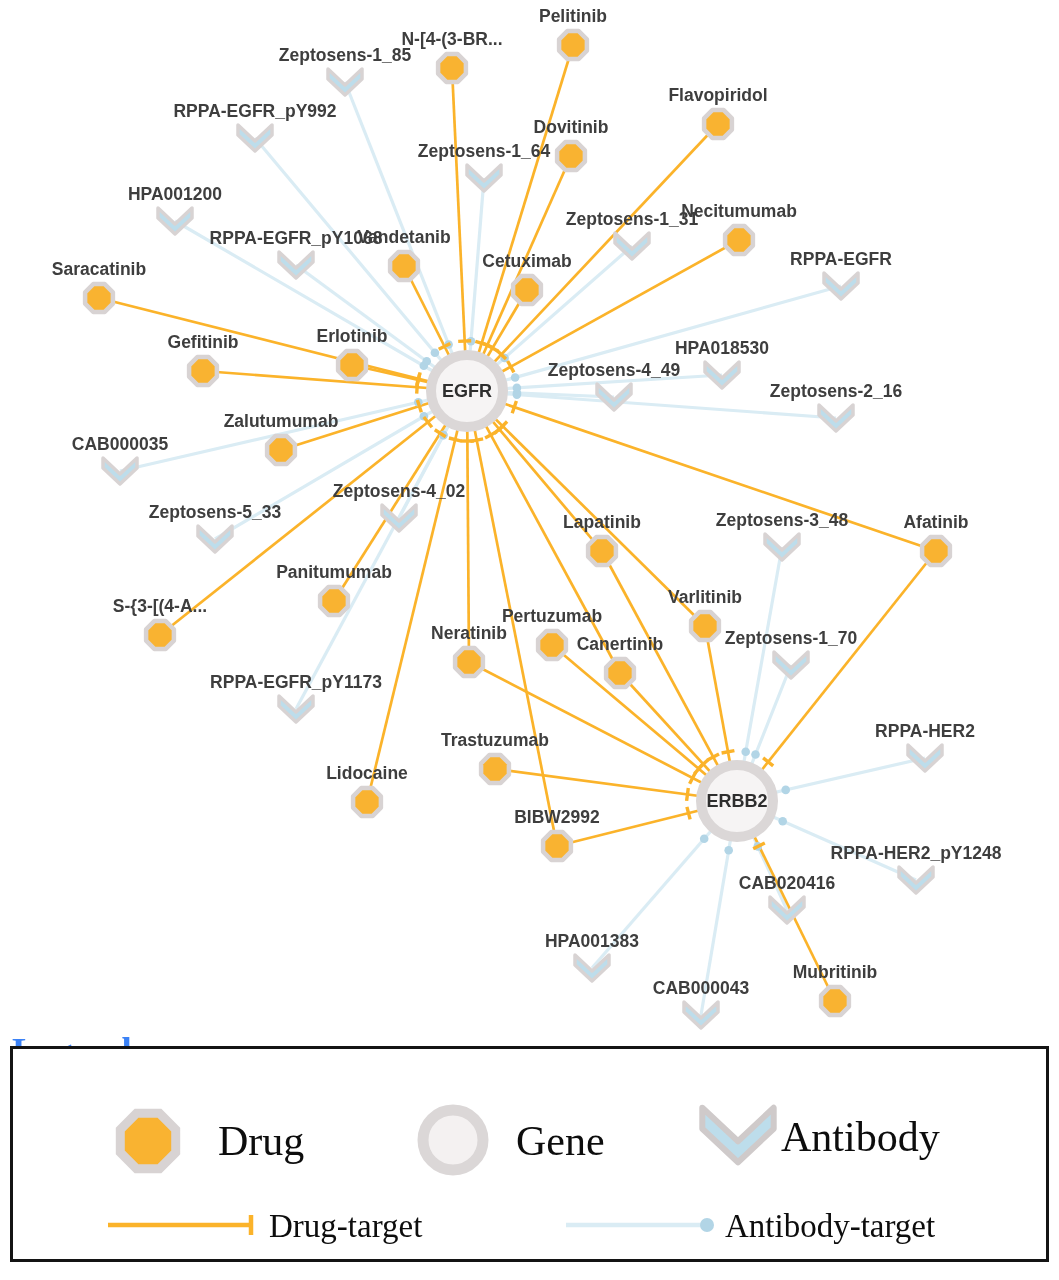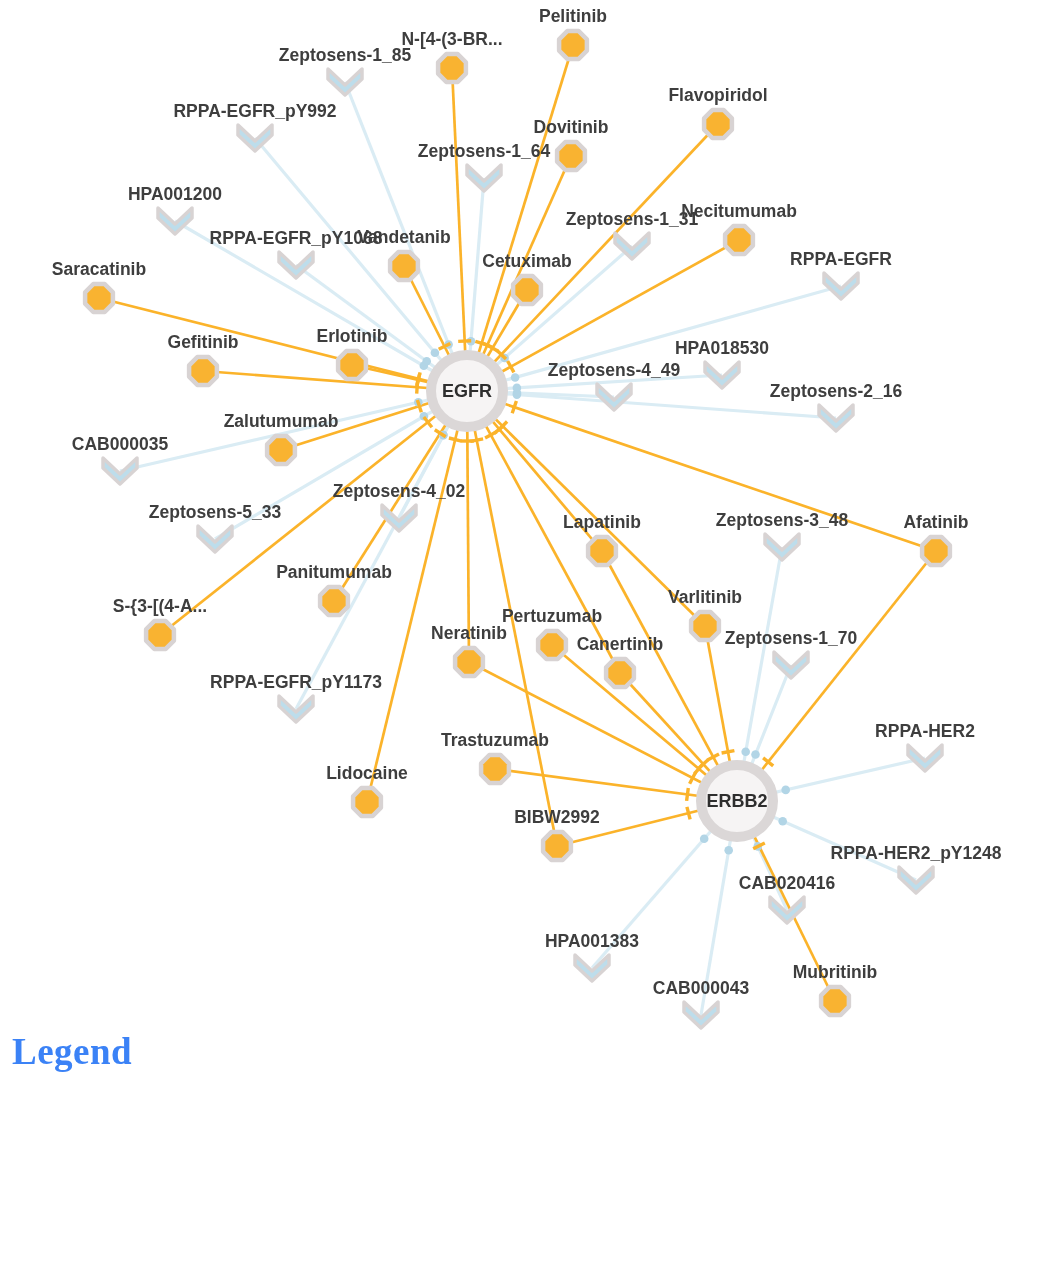--- a/index.html
+++ b/index.html
@@ -314,13 +314,34 @@
         <text x="620" y="650" text-anchor="middle" font-size="17.5" font-weight="bold" fill="#3E3E3E" font-family="&quot;Liberation Sans&quot;, sans-serif">Canertinib</text>
         <text x="495" y="746" text-anchor="middle" font-size="17.5" font-weight="bold" fill="#3E3E3E" font-family="&quot;Liberation Sans&quot;, sans-serif">Trastuzumab</text>
         <text x="367" y="779" text-anchor="middle" font-size="17.5" font-weight="bold" fill="#3E3E3E" font-family="&quot;Liberation Sans&quot;, sans-serif">Lidocaine</text>
         <text x="557" y="823" text-anchor="middle" font-size="17.5" font-weight="bold" fill="#3E3E3E" font-family="&quot;Liberation Sans&quot;, sans-serif">BIBW2992</text>
         <text x="835" y="978" text-anchor="middle" font-size="17.5" font-weight="bold" fill="#3E3E3E" font-family="&quot;Liberation Sans&quot;, sans-serif">Mubritinib</text>
       </g>
     </svg>
 
   <div class="legend-title">Legend</div>
 
+  <div class="legend-box">
+    <svg width="1027" height="204" viewBox="0 0 1027 204">
+
+      <polygon points="162.7,103.5 146.5,119.7 123.5,119.7 107.3,103.5 107.3,80.5 123.5,64.3 146.5,64.3 162.7,80.5" stroke="#D8D3D3" stroke-width="9" fill="#F9B331"></polygon>
+      <text class="legend-serif" x="205" y="106" font-size="42">Drug</text>
+
+      <circle cx="440" cy="91" r="30" fill="#F4F1F1" stroke-width="11" stroke="#DBD7D7"></circle>
+      <text class="legend-serif" x="503" y="106" font-size="42">Gene</text>
+
+      <path d="M 689.3 58.7 L 725 92.3 L 760.7 58.7 L 760.7 79.7 L 725 113.3 L 689.3 79.7 Z" stroke="#CFCACA" stroke-width="6" stroke-linejoin="round" fill="#BDDDEB"></path>
+      <text class="legend-serif" x="768" y="102" font-size="42">Antibody</text>
+
+      <line x1="95" y1="176" x2="238" y2="176" stroke-width="4.5" stroke="#FBB32A"></line>
+      <line x1="238" y1="166" x2="238" y2="186" stroke-width="4.5" stroke="#FBB32A"></line>
+      <text class="legend-serif" x="256" y="188" font-size="33">Drug-target</text>
+
+      <line x1="553" y1="176" x2="692" y2="176" stroke-width="4.5" stroke="#DAECF4"></line>
+      <circle cx="694" cy="176" r="7" fill="#B2D5E6"></circle>
+      <text class="legend-serif" x="712" y="188" font-size="33">Antibody-target</text>
+    </svg>
+  </div>
 </div>
 
 </body></html>

